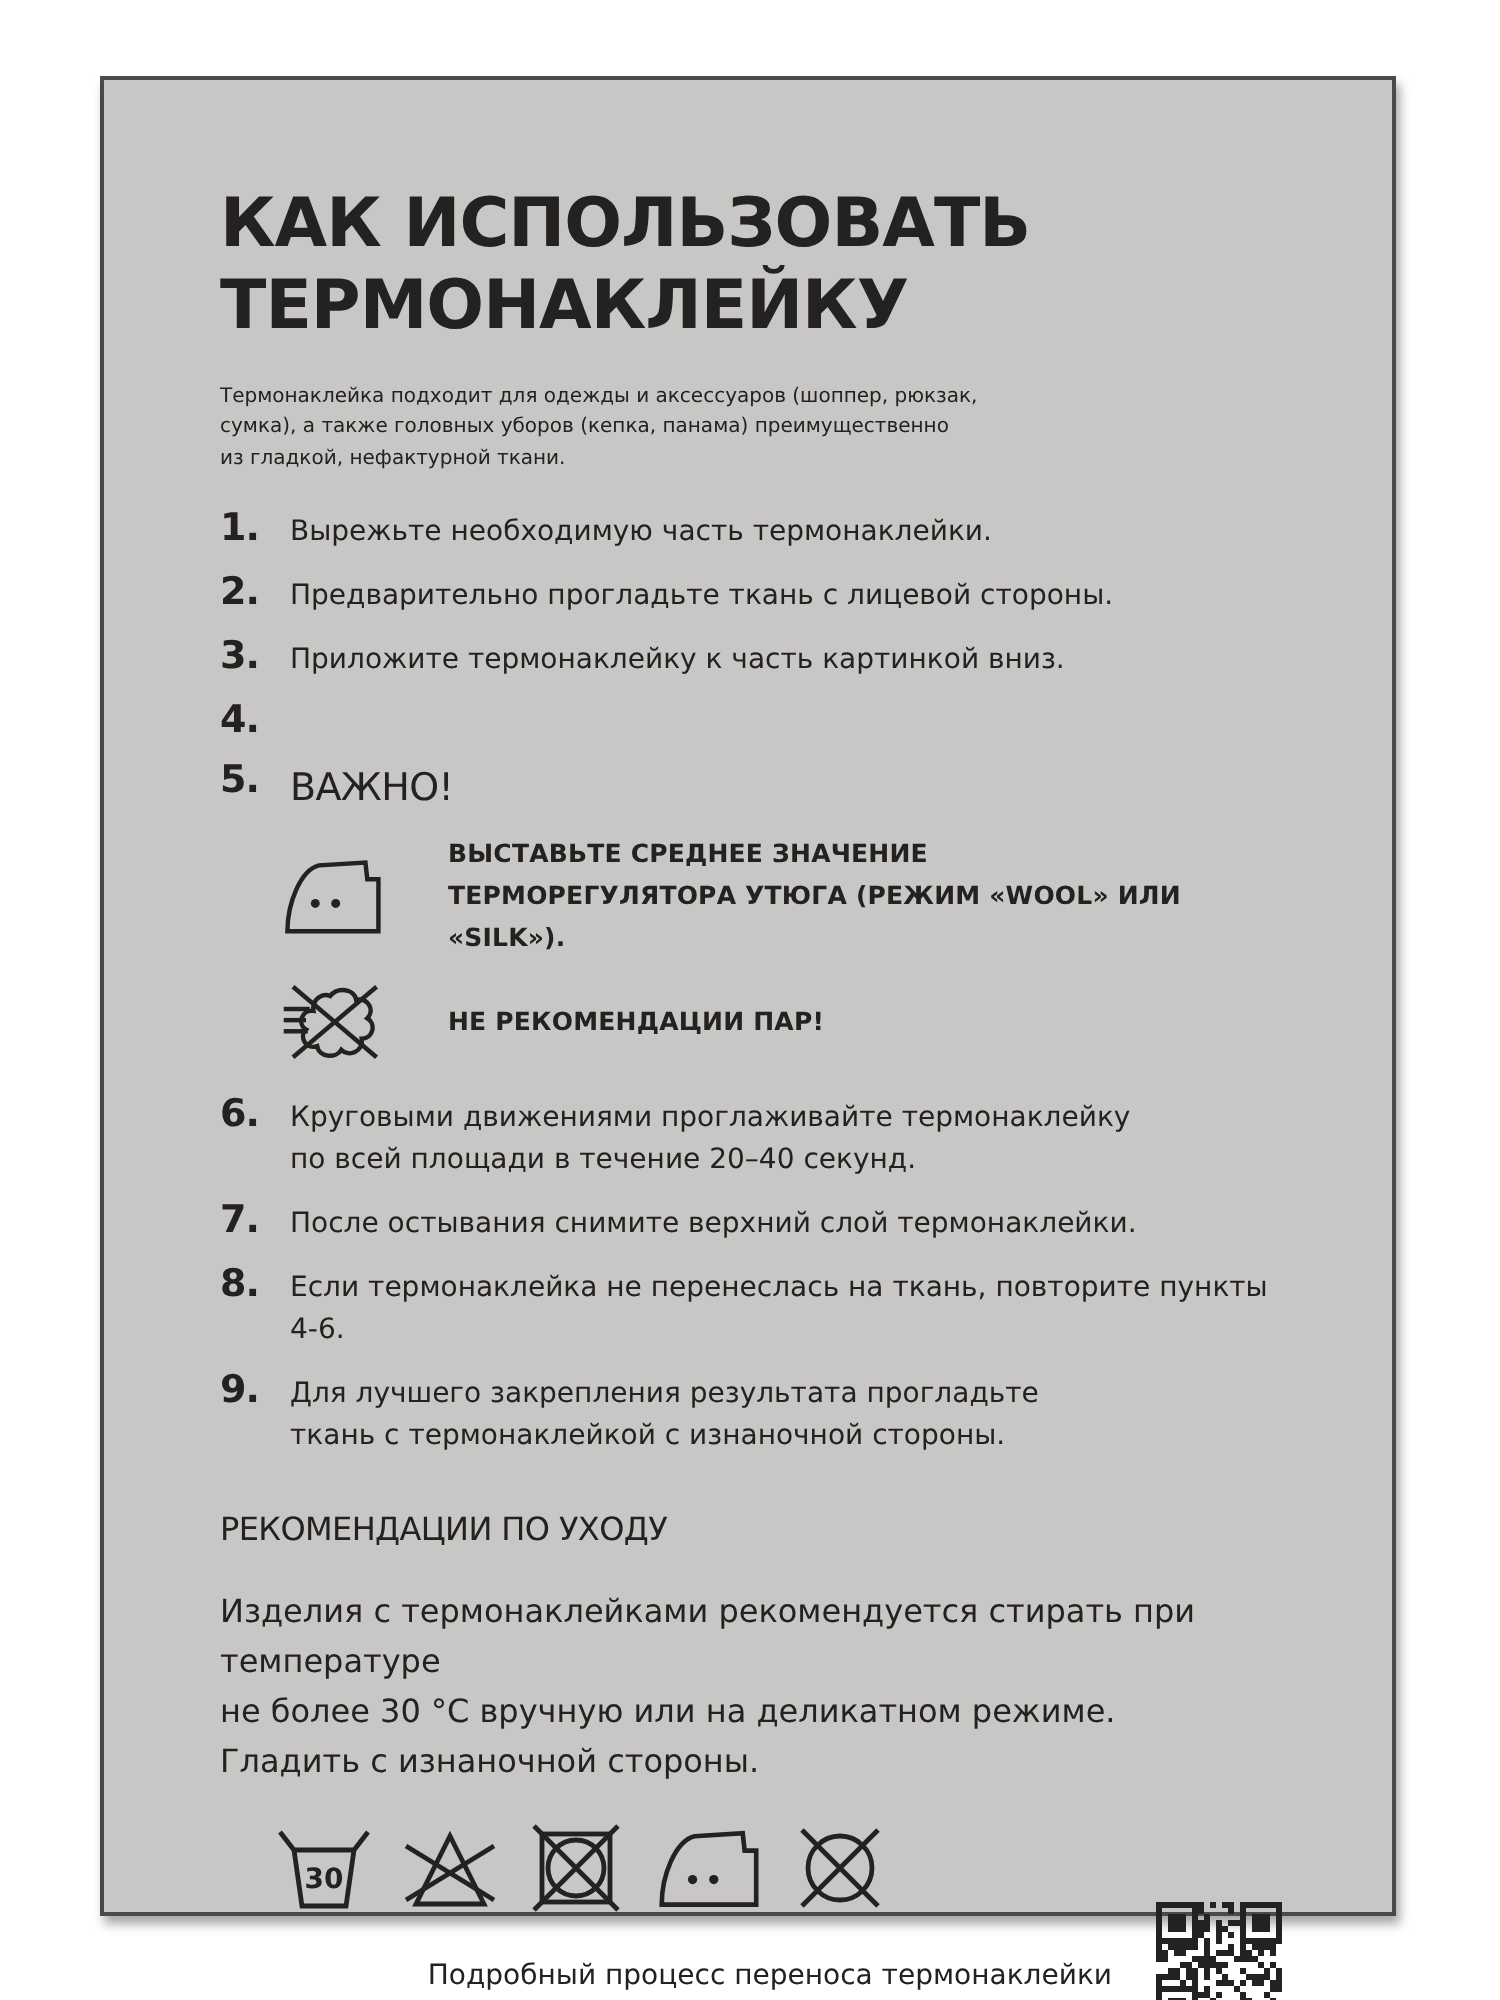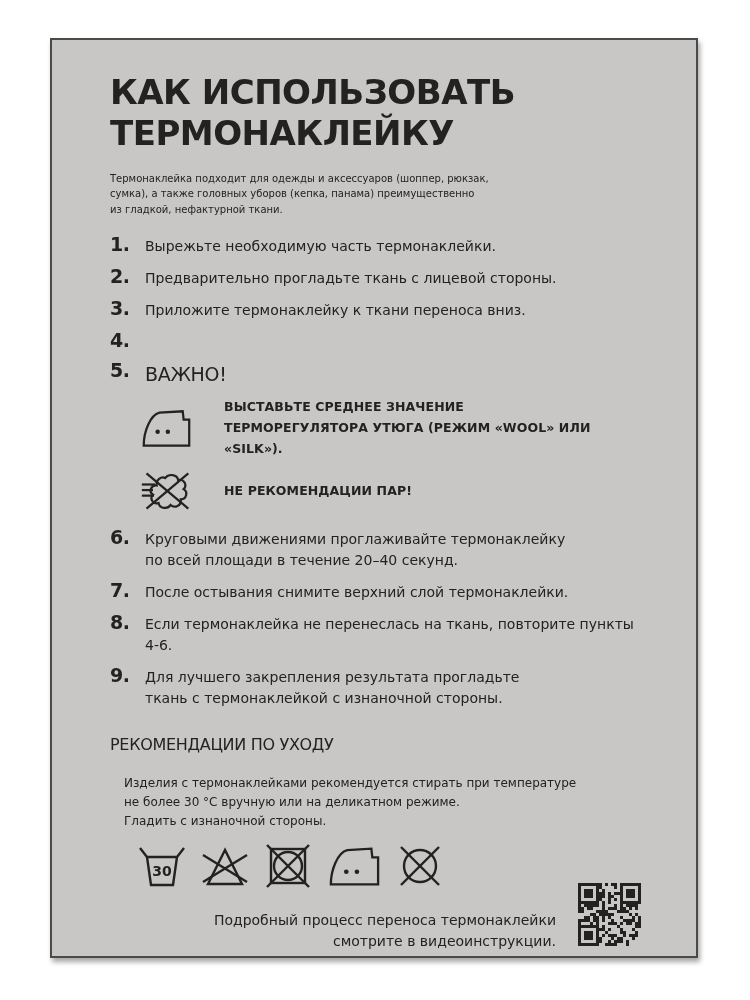--- a/index.html
+++ b/index.html
@@ -22,21 +22,21 @@
   .card {
     position: absolute;
     left: 50px;
     top: 38px;
     width: 648px;
     height: 920px;
     box-sizing: border-box;
     background: #c8c7c5;
     border: 2px solid #4a4a48;
     box-shadow: 2px 4px 5px rgba(0,0,0,0.35);
-    padding: 32px 54px 0 58px;
+    padding: 52px 54px 0 58px;
   }
   .title {
     margin: 0;
     font-size: 34px;
     line-height: 1.2;
     font-weight: 700;
     letter-spacing: -0.5px;
     white-space: pre-line;
   }
   .intro {
@@ -95,24 +95,23 @@
     white-space: pre-line;
   }
   .care-heading {
     margin: 26px 0 15px 0;
     font-size: 16px;
     font-weight: 400;
     letter-spacing: -0.3px;
   }
   .care-text {
     margin-top: 20px;
-    font-size: 12px;
+    font-size: 16px;
     line-height: 1.55;
     white-space: pre-line;
-    margin-left: 14px;
   }
   .bottom {
     display: flex;
     margin-top: 10px;
   }
   .bottom-left { flex: 1; }
   .care-icons {
     display: flex;
     align-items: flex-end;
     gap: 15px;
@@ -165,21 +164,21 @@
       <div class="step">
         <span class="step-num">1.</span>
         <span class="step-text">Вырежьте необходимую часть термонаклейки.</span>
       </div>
       <div class="step">
         <span class="step-num">2.</span>
         <span class="step-text">Предварительно прогладьте ткань с лицевой стороны.</span>
       </div>
       <div class="step">
         <span class="step-num">3.</span>
-        <span class="step-text">Приложите термонаклейку к ткани переноса вниз.</span>
+        <span class="step-text">Приложите термонаклейку к часть картинкой вниз.</span>
       </div>
       <div class="step">
         <span class="step-num">4.</span>
       </div>
       <div class="step important">
         <span class="step-num">5.</span>
         <span class="step-text">ВАЖНО!</span>
       </div>
 
       <div class="important-block">

